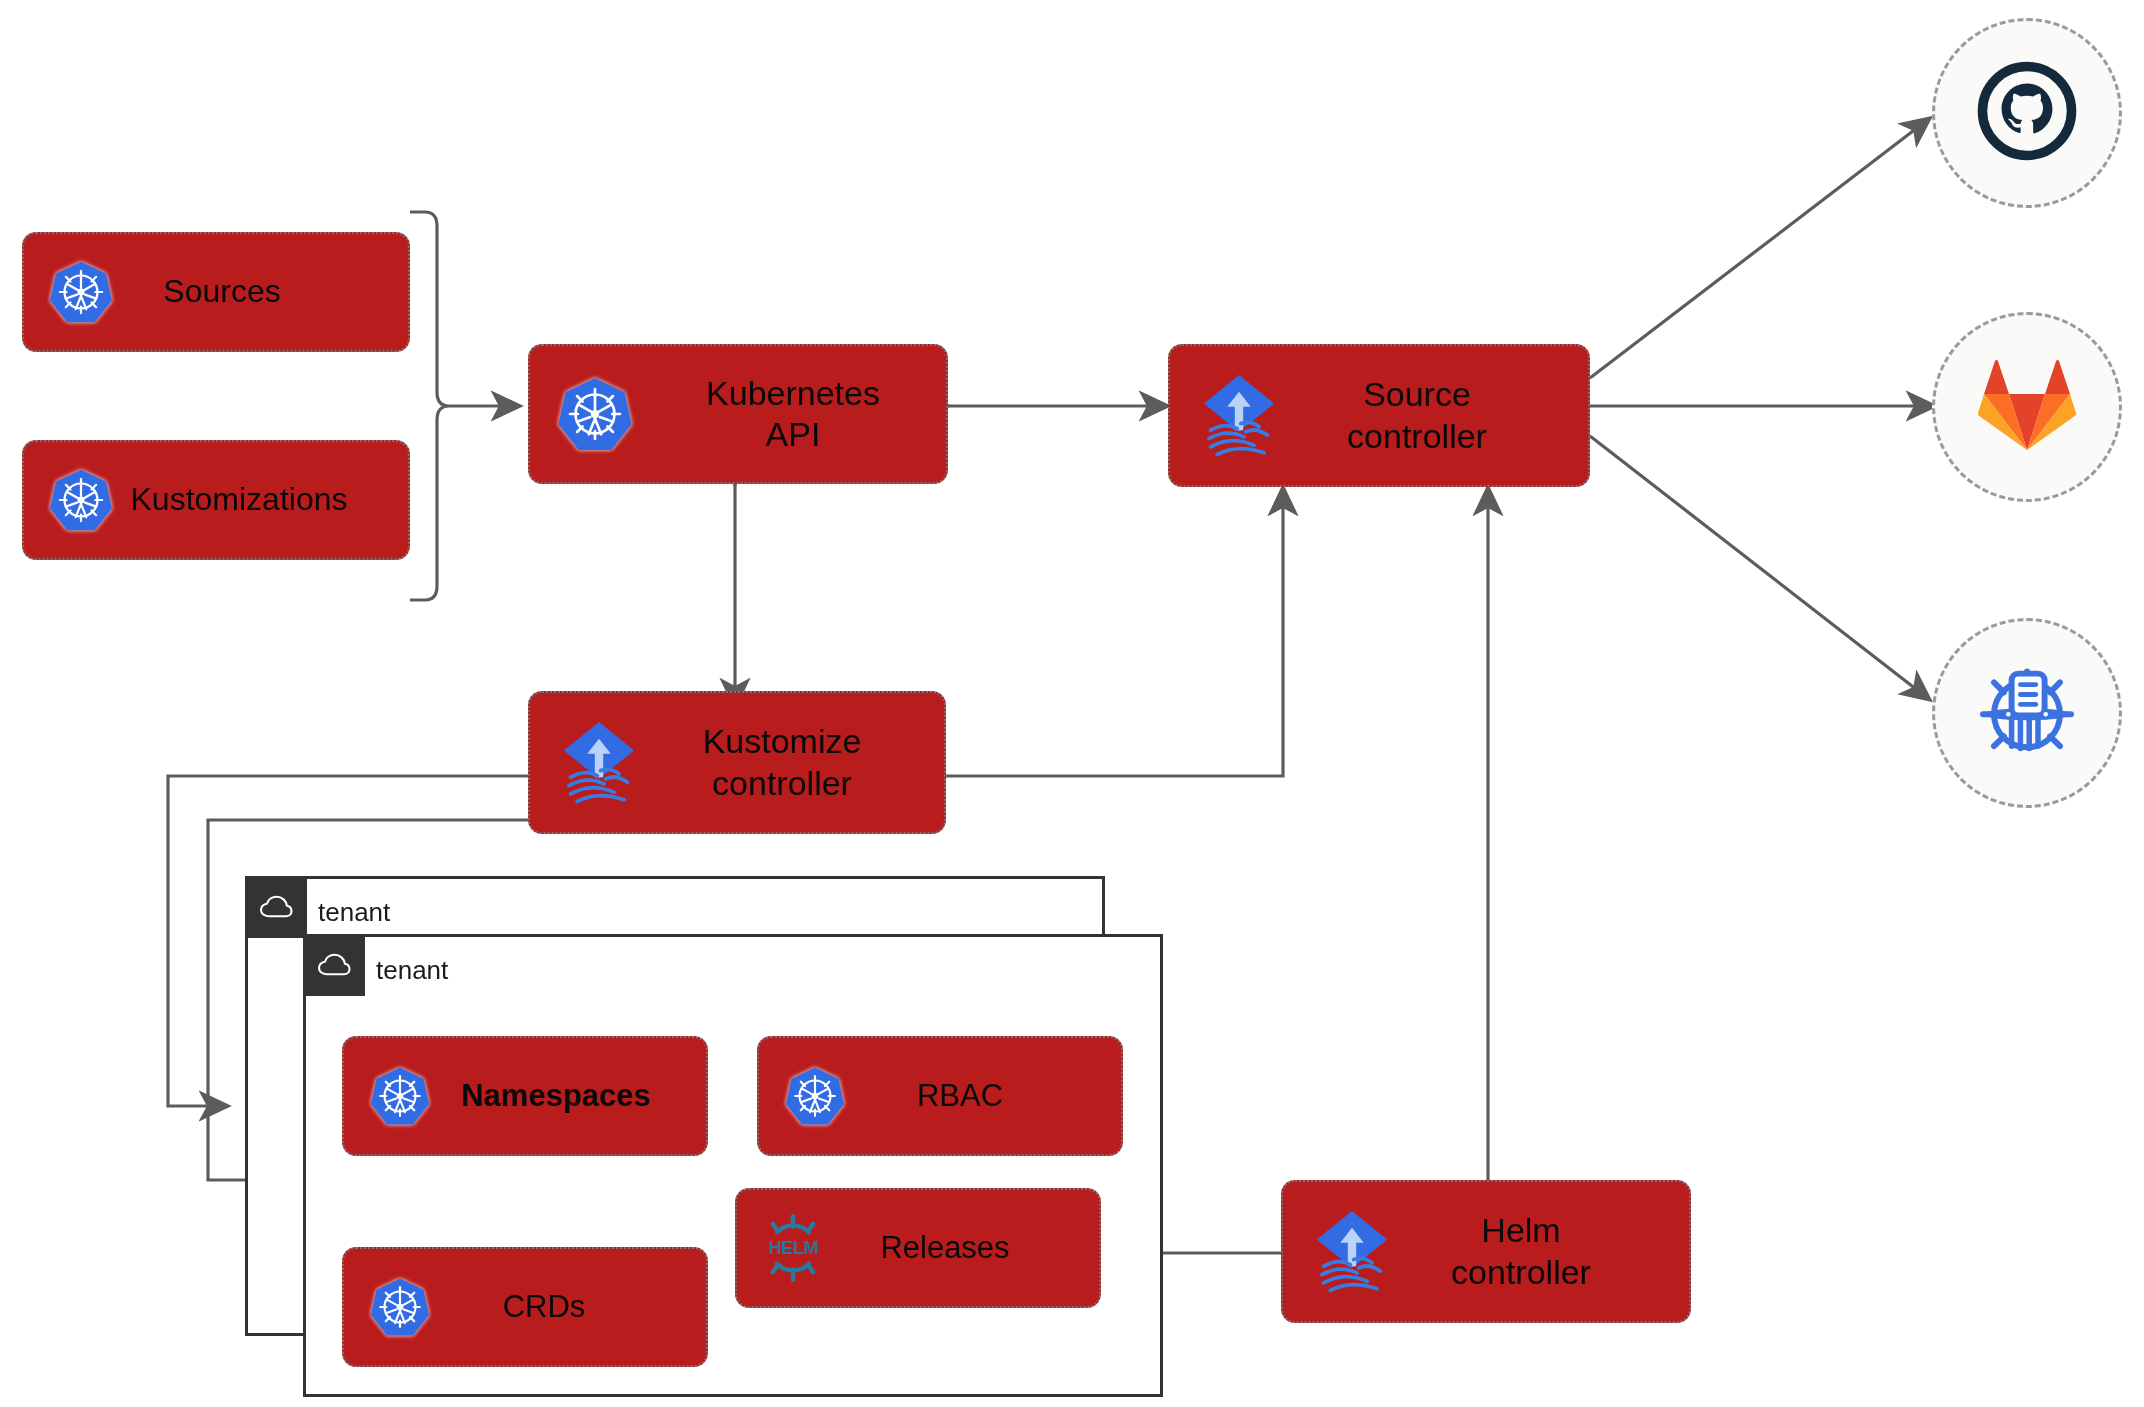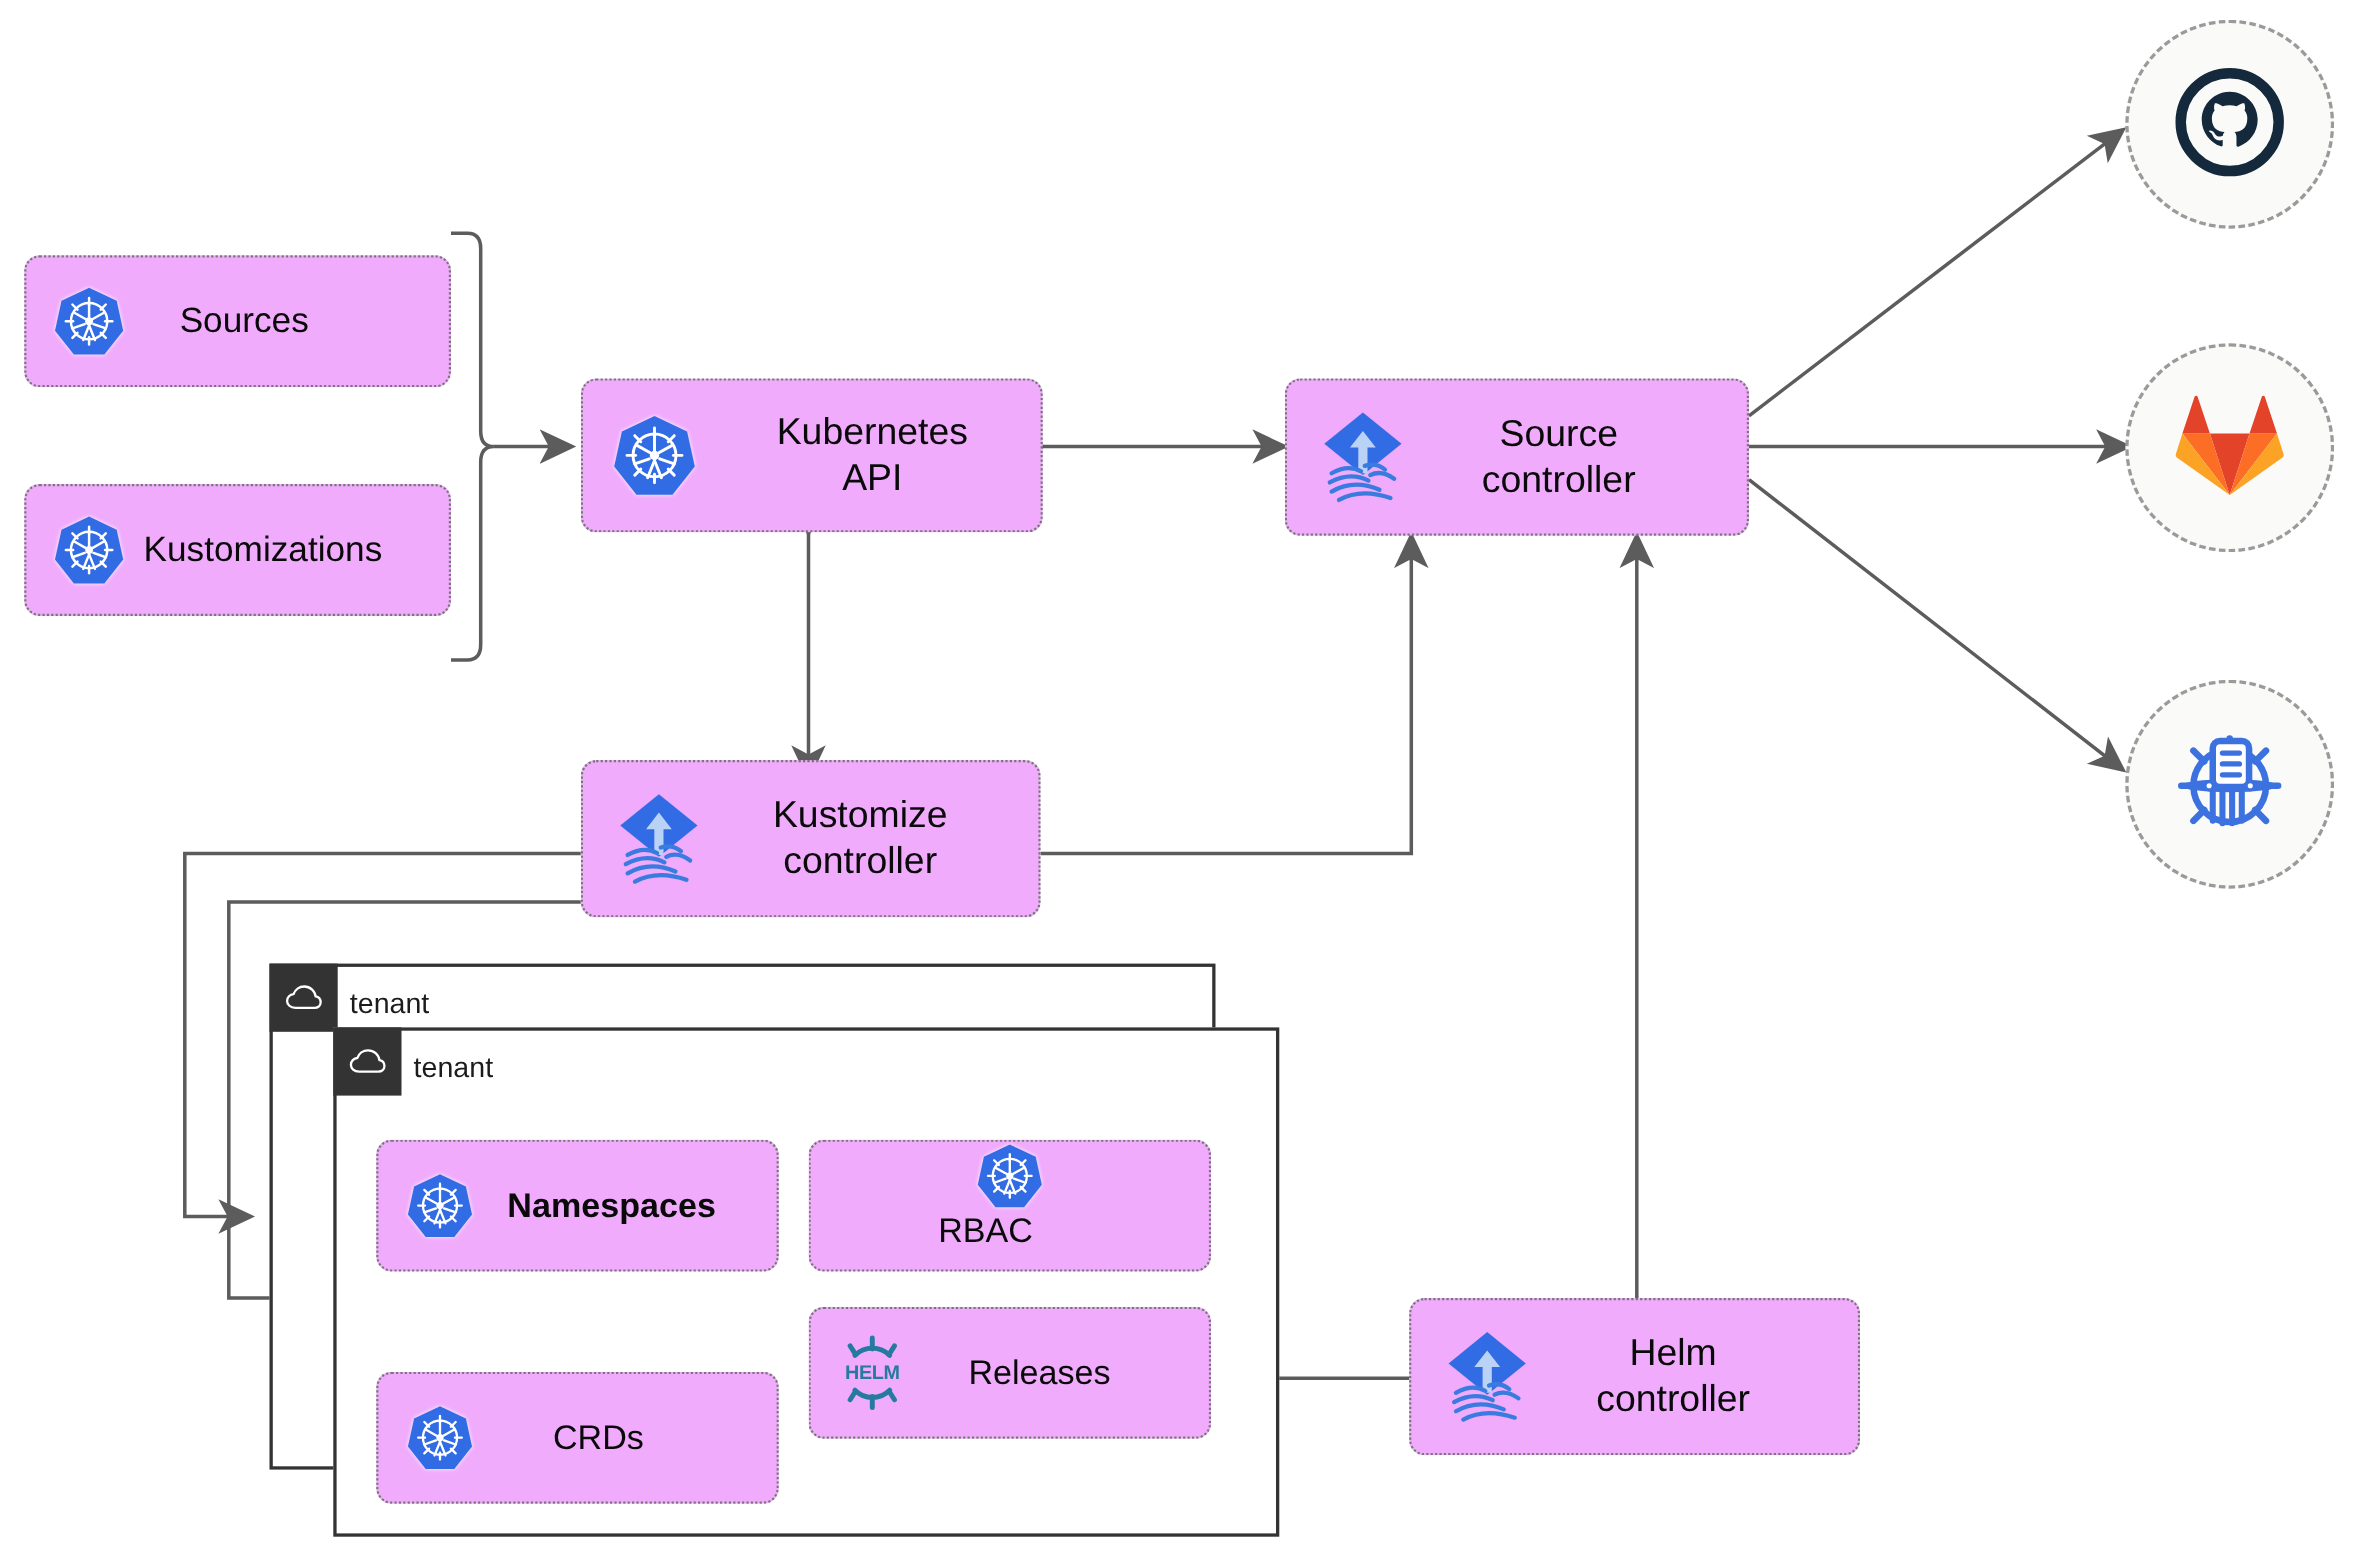--- a/index.html
+++ b/index.html
@@ -7,21 +7,21 @@
     width:2144px;height:1407px;position:relative;overflow:hidden;
     font-family:"Liberation Sans","DejaVu Sans",sans-serif;
     -webkit-font-smoothing:antialiased;
   }
   #canvas{position:absolute;inset:0;width:2144px;height:2144px;}
   svg.wires{position:absolute;left:0;top:0;width:2144px;height:1407px;pointer-events:none;}
 
   
   .node{
     position:absolute;
-    background:#f0abfc;
+    background:#b91c1c;
     border:2px dotted #767676;
     border-radius:14px;
     display:flex;align-items:center;
     box-sizing:border-box;
     z-index:4;
   }
   .node .ico{flex:0 0 auto;display:flex;align-items:center;justify-content:center;}
   .node .lbl{
     color:#0a0a0a;
     line-height:1.22;
@@ -297,21 +297,21 @@
             <line x1="50" y1="56" x2="58" y2="76"></line>
           <line x1="44" y1="54" x2="27" y2="60"></line>
             <line x1="45" y1="47" x2="29" y2="38"></line>
           <line x1="50" y1="56" x2="42" y2="76"></line>
         </g>
       </svg>
     </span>
     <span class="lbl" style="font-size:31px;padding-right:22px;font-weight:bold;">Namespaces</span>
   </div>
 
-  <div class="node" style="left:735px;top:1036px;width:366px;height:120px;padding:0 14px;z-index:5;flex-direction:column;">
+  <div class="node" style="left:757px;top:1036px;width:366px;height:120px;padding:0 14px;z-index:5;">
     <span class="ico k8s-wrap" style="width:84px;">
       <svg width="62" height="62" viewBox="0 0 100 100">
         <path d="M50,4 L88,22 L97,63 L71,96 L29,96 L3,63 L12,22 Z" fill="#326CE5"></path>
         <g fill="none" stroke="#ffffff" stroke-width="3.4" stroke-linecap="round">
           <circle cx="50" cy="50" r="25"></circle>
           <circle cx="50" cy="50" r="5.4" fill="#ffffff" stroke="none"></circle>
           <line x1="50" y1="18" x2="50" y2="28"></line>
             <line x1="50" y1="72" x2="50" y2="82"></line>
           <line x1="18" y1="50" x2="28" y2="50"></line>
             <line x1="72" y1="50" x2="82" y2="50"></line>

